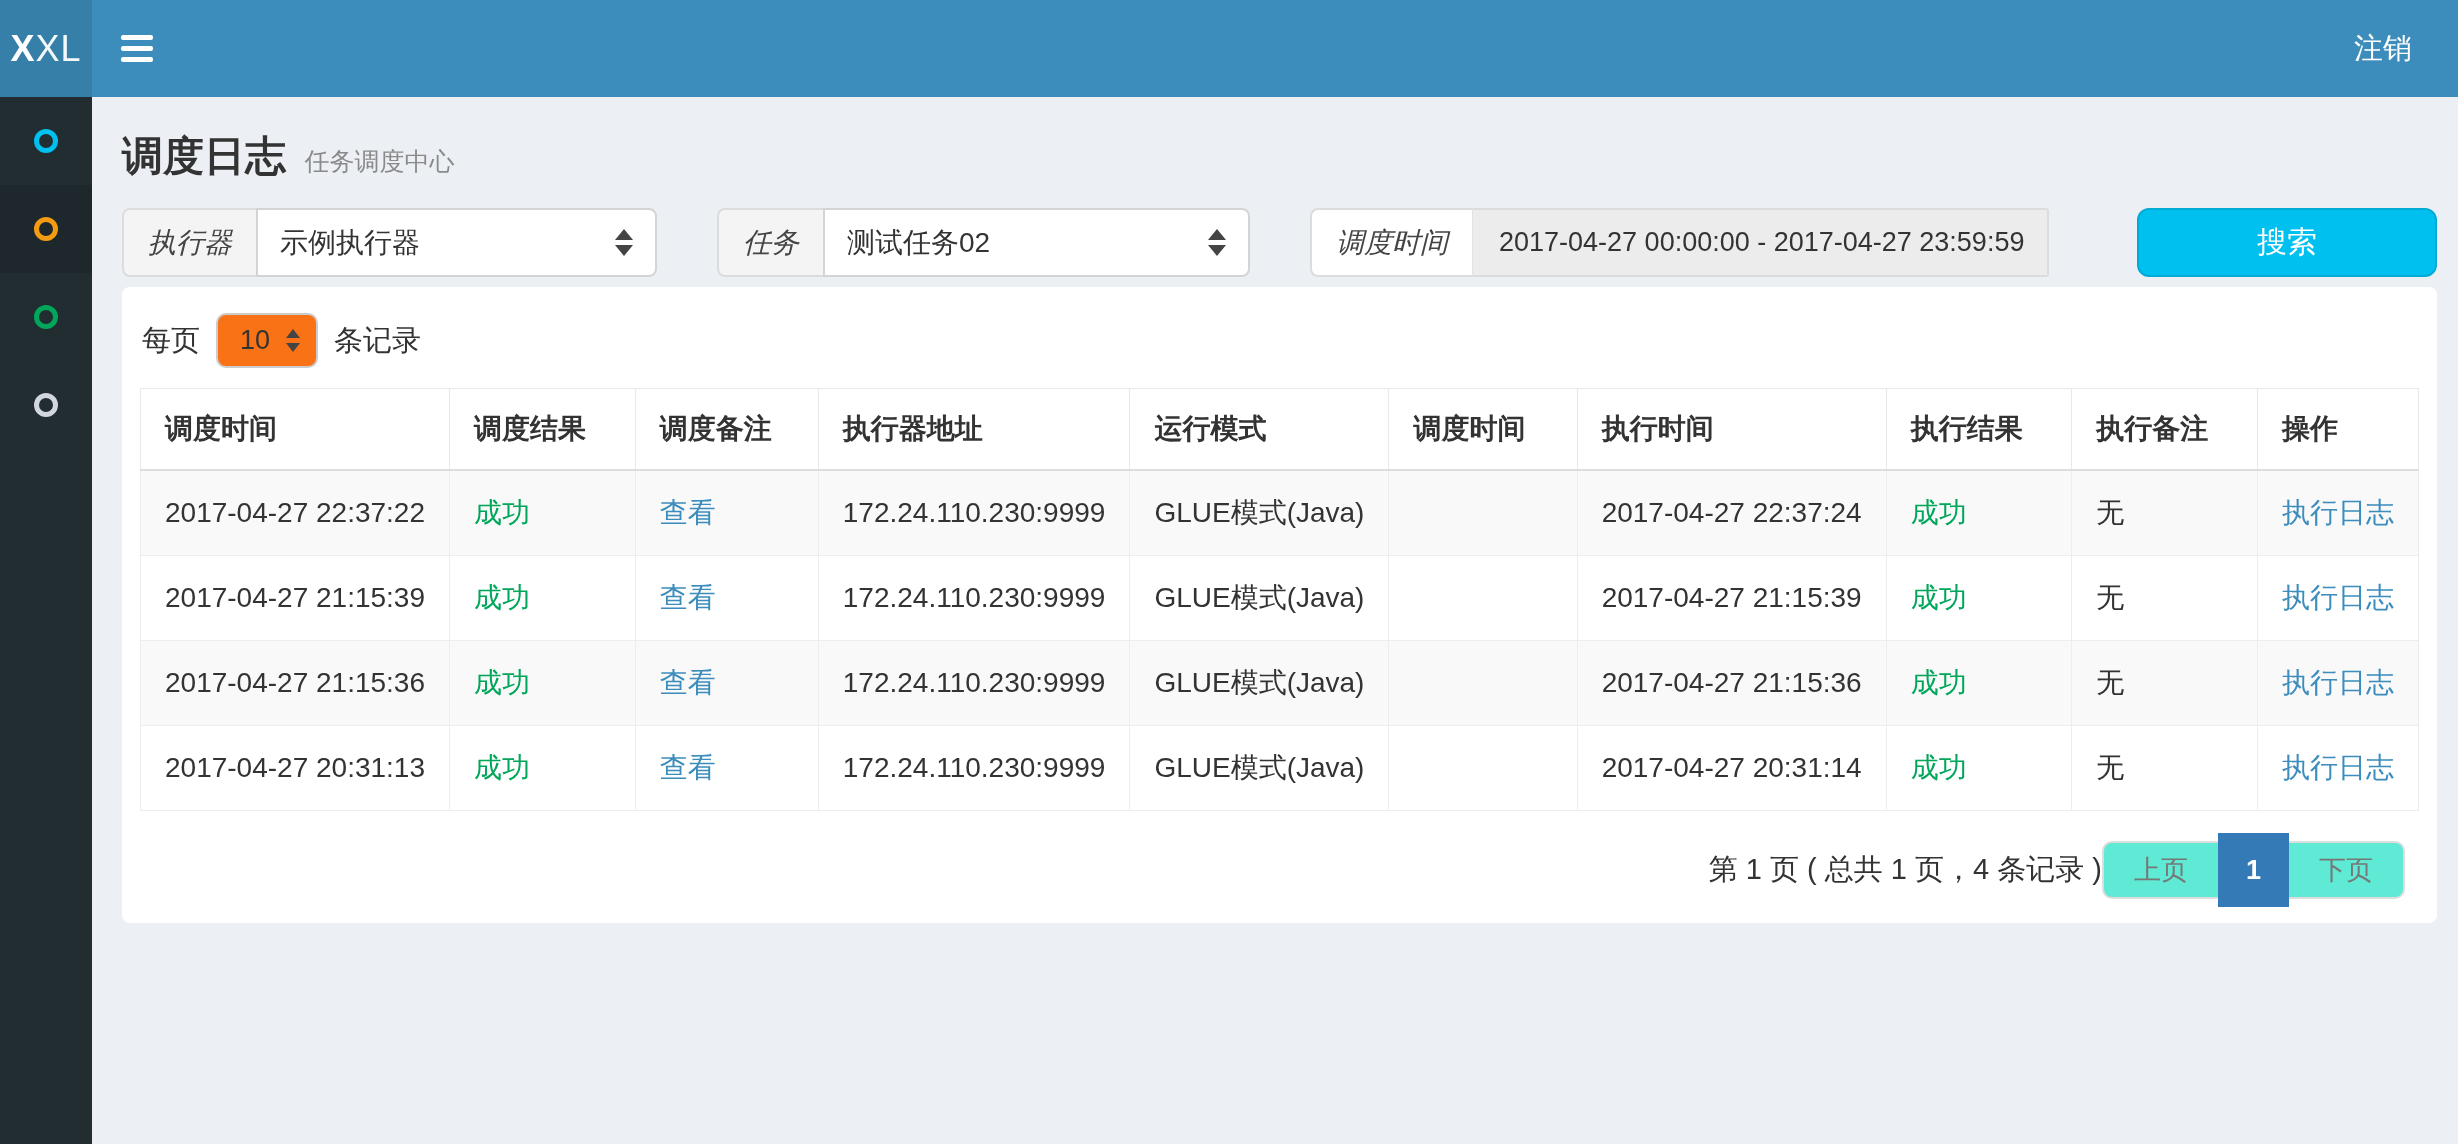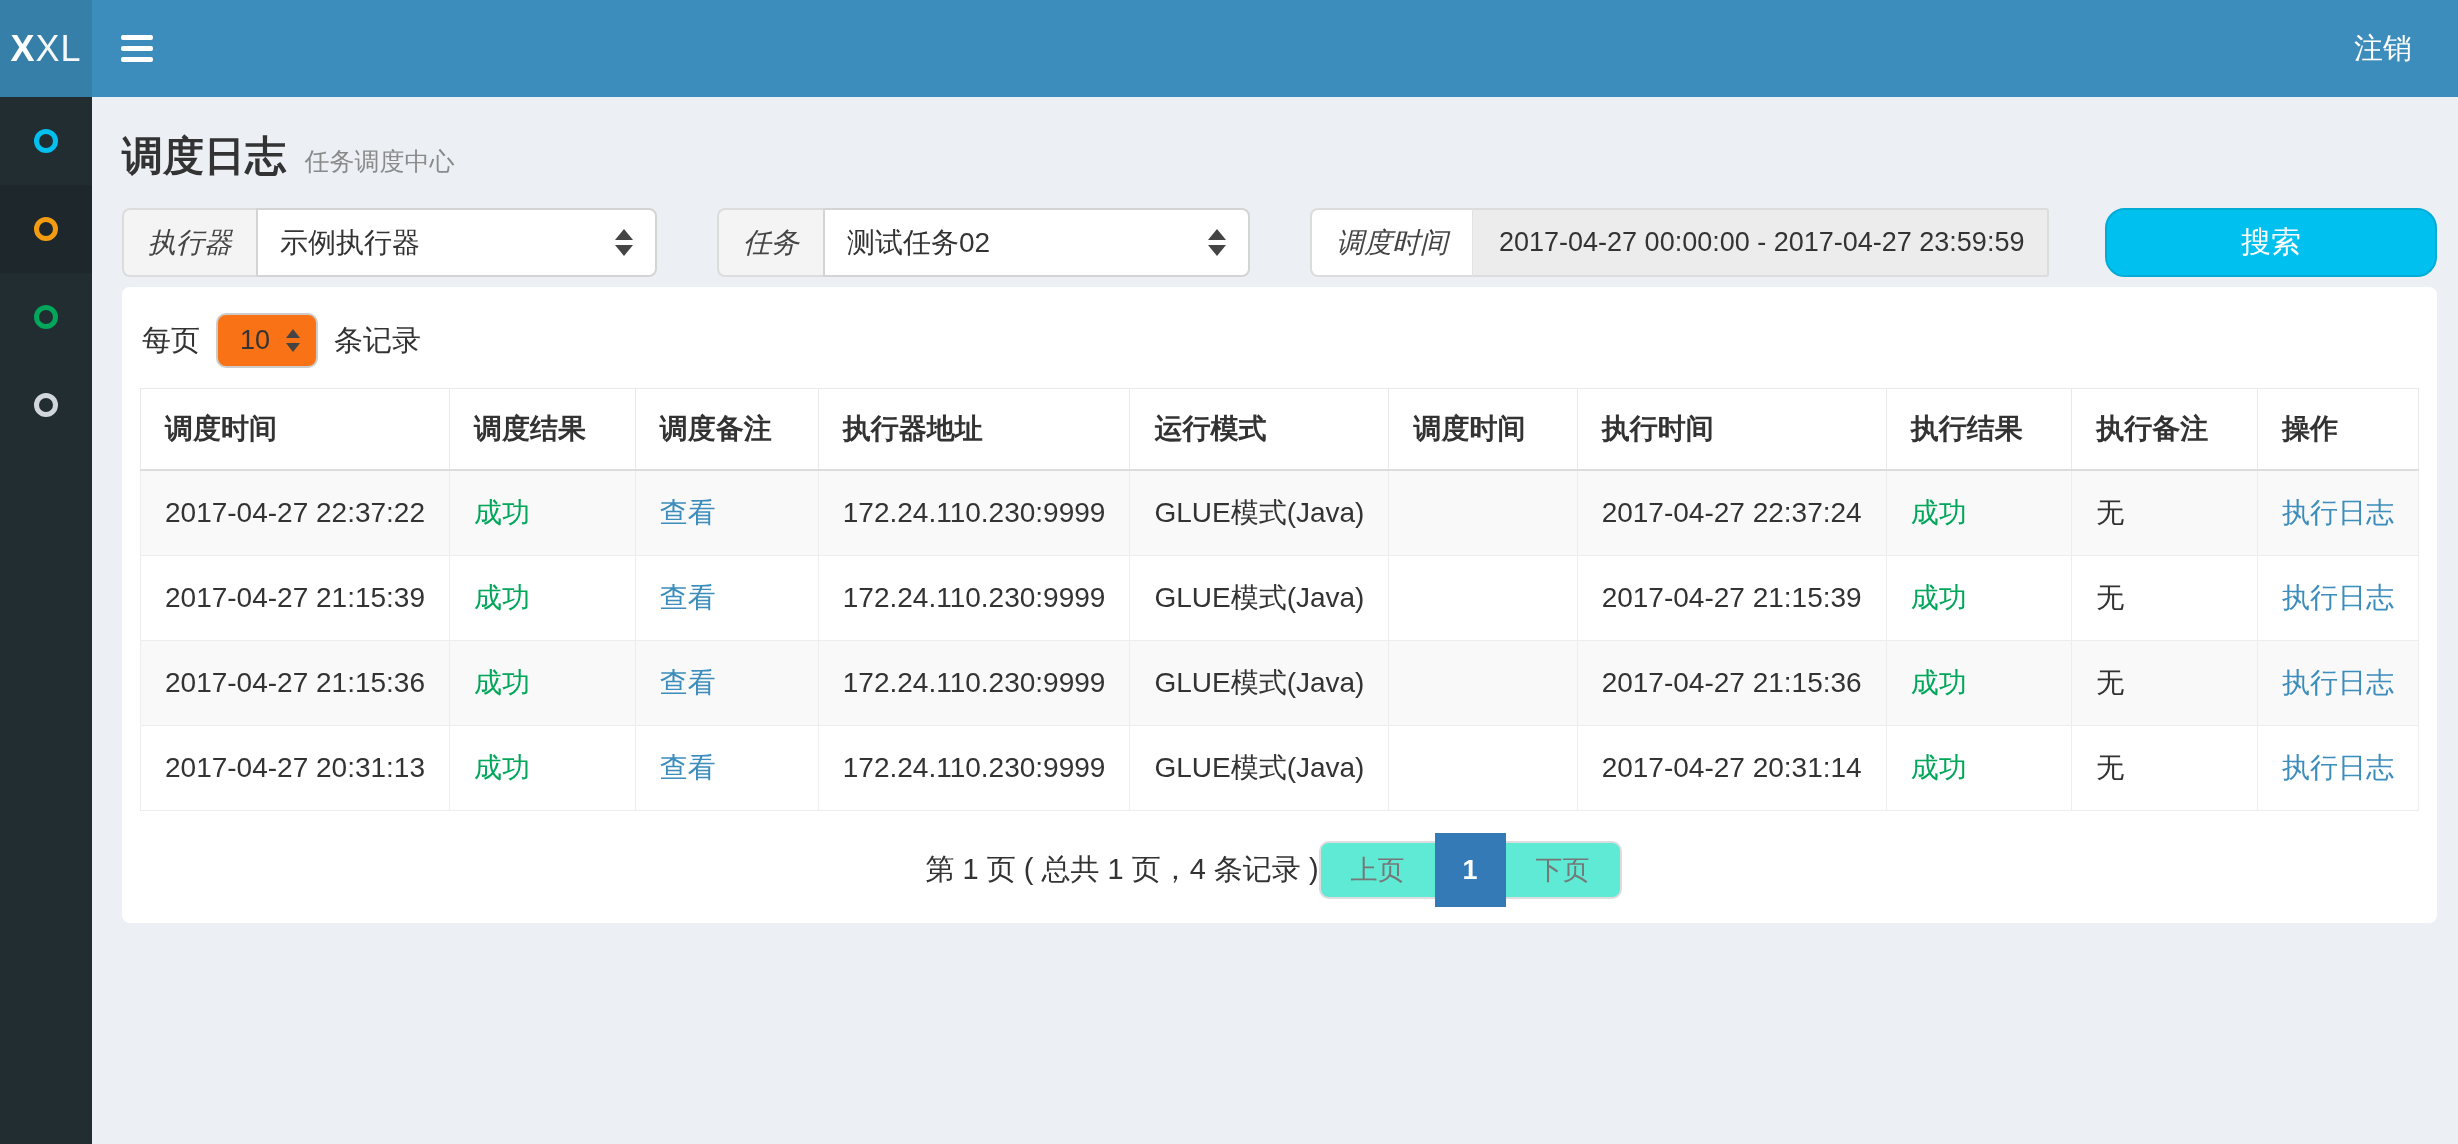--- a/index.html
+++ b/index.html
@@ -64,22 +64,22 @@
     background: #ececec; border: 2px solid #dcdcdc; border-left: 1px solid #e2e2e2;
     border-radius: 0 3px 3px 0; width: 577px; font-size: 27px; color: #333;
     display: flex; align-items: center; padding: 0 26px; white-space: nowrap;
   }
   .caret-updown { display: inline-flex; flex-direction: column; gap: 5px; margin-left: 18px; }
   .caret-updown .tri-up    { width: 0; height: 0; border-left: 9px solid transparent; border-right: 9px solid transparent; border-bottom: 11px solid #444; }
   .caret-updown .tri-down  { width: 0; height: 0; border-left: 9px solid transparent; border-right: 9px solid transparent; border-top: 11px solid #444; }
   .caret-small .tri-up   { border-left-width: 7px; border-right-width: 7px; border-bottom-width: 9px; }
   .caret-small .tri-down { border-left-width: 7px; border-right-width: 7px; border-top-width: 9px; }
   .search-btn {
-    margin-left: auto; width: 332px; height: 69px;
-    background: #00c0ef; border: 2px solid #00acd6; border-radius: 20px;
+    margin-left: auto; width: 300px; height: 69px;
+    background: #00c0ef; border: 2px solid #00acd6; border-radius: 12px;
     color: #fff; font-size: 30px; cursor: pointer;
     font-family: "Liberation Sans", "DejaVu Sans", sans-serif;
   }
 
   
   .panel {
     margin-top: 10px; background: #fff; border-radius: 8px;
     padding: 16px 18px 24px 18px;
   }
   .page-size-row { display: flex; align-items: center; font-size: 29px; color: #333; margin: 10px 0 20px 2px; }
@@ -99,21 +99,21 @@
   }
   tbody td {
     font-size: 28px; color: #333; padding: 23px 24px;
     border: 1px solid #ededed; white-space: nowrap;
   }
   tbody tr:nth-child(odd) td { background: #f9f9f9; }
   td.success, .success { color: #00a65a; }
   td.link a, a.tbl-link { color: #3c8dbc; text-decoration: none; cursor: pointer; }
 
   
-  .pagination-row { display: flex; align-items: center; justify-content: center; margin-top: 30px; padding: 0 2px; }
+  .pagination-row { display: flex; align-items: center; justify-content: flex-end; margin-top: 30px; padding: 0 2px; }
   .page-summary { font-size: 29px; color: #333; }
   .pager { display: flex; align-items: center; border: 2px solid #ddd; border-radius: 10px; background: #5eead4; height: 58px; margin-right: 12px; }
   .pager .page-btn {
     font-size: 27px; color: #777; padding: 0 30px; line-height: 54px; cursor: pointer;
     background: transparent; border: none; font-family: "Liberation Sans", "DejaVu Sans", sans-serif;
   }
   .pager .page-current {
     background: #337ab7; color: #fff; font-weight: 700; font-size: 27px;
     height: 74px; line-height: 74px; padding: 0 28px; margin: -8px 0; cursor: pointer;
     border: none; font-family: "Liberation Sans", "DejaVu Sans", sans-serif;

